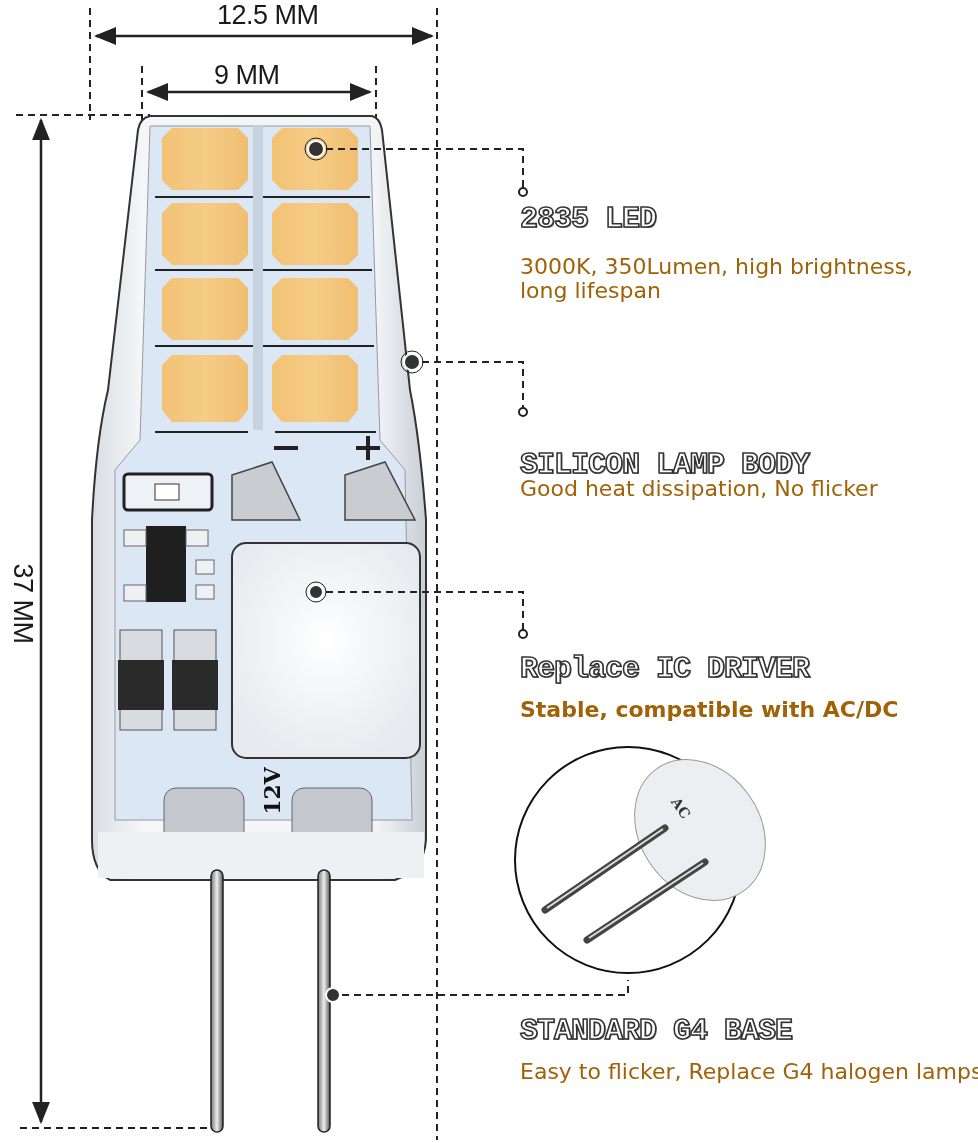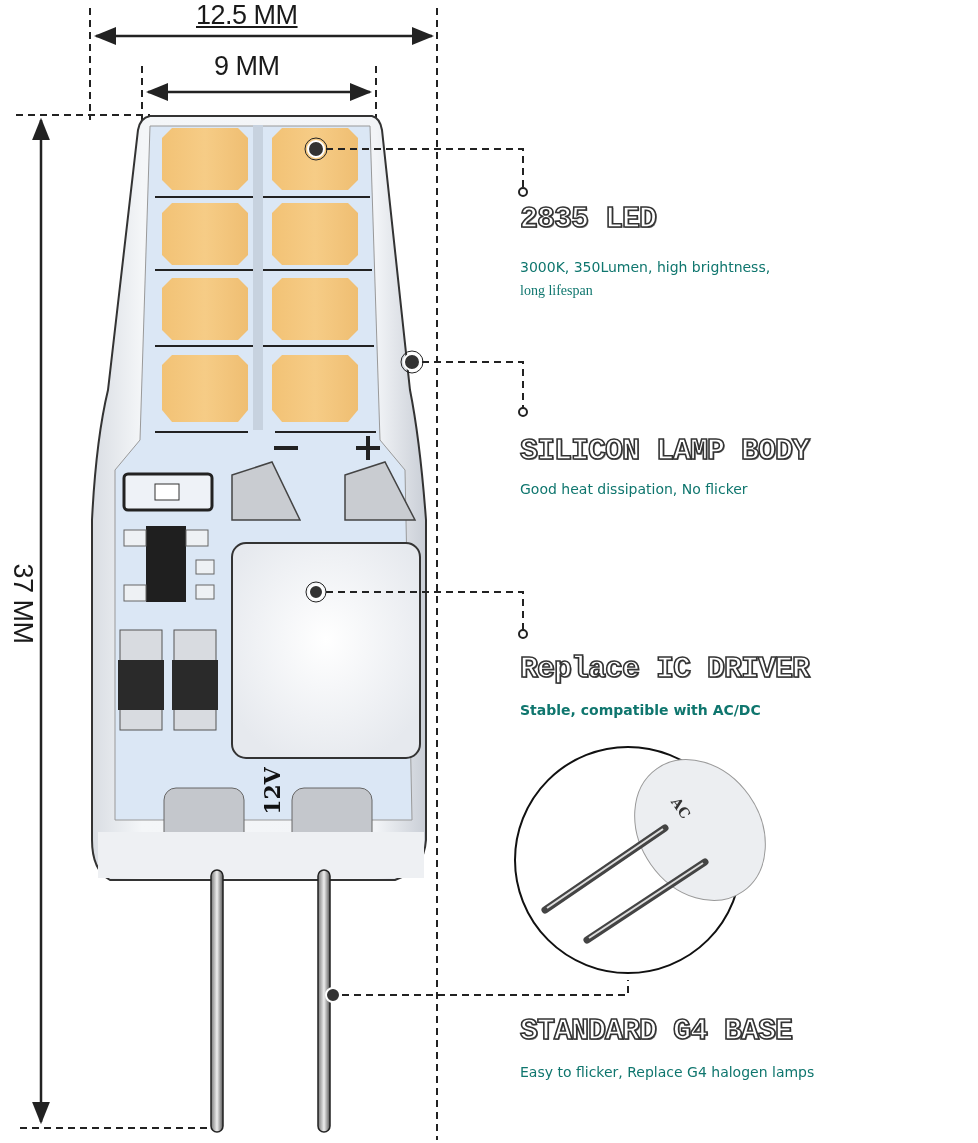--- a/index.html
+++ b/index.html
@@ -1,21 +1,21 @@
 <!DOCTYPE html>
 <html><head>
 <meta charset="utf-8">
 <style>
   html,body{margin:0;padding:0;background:#fff;}
   body{width:978px;height:1143px;position:relative;overflow:hidden;font-family:"DejaVu Sans","Liberation Sans",sans-serif;color:#222;}
   .abs{position:absolute;}
   .dim-text{font-family:"Liberation Sans",sans-serif;font-size:27px;color:#1a1a1a;letter-spacing:-0.5px;}
   .feature-title{position:absolute;left:520px;font-family:Liberation Mono, monospace;font-weight:bold;font-size:30px;color:#fff;letter-spacing:-1px;
     -webkit-text-stroke:1.6px #333;text-shadow:1px 1px 0 #888;white-space:nowrap;}
-  .feature-desc{position:absolute;left:520px;font-family:"DejaVu Sans",sans-serif;font-size:14px;color:#0f766e;line-height:24px;white-space:nowrap;}
+  .feature-desc{position:absolute;left:520px;font-family:"DejaVu Sans",sans-serif;font-size:22px;color:#a16207;line-height:24px;white-space:nowrap;}
   svg{position:absolute;left:0;top:0;}
 </style>
 </head>
 <body>
 
 <svg width="978" height="1143" viewBox="0 0 978 1143">
   <defs>
     <marker id="arr" viewBox="0 0 10 10" refX="9" refY="5" markerWidth="9" markerHeight="9" orient="auto-start-reverse">
       <path d="M0,1 L10,5 L0,9 Z" fill="#222"></path>
     </marker>
@@ -150,35 +150,35 @@
   <g>
     <circle cx="628" cy="860" r="113" fill="#fff" stroke="#111" stroke-width="2"></circle>
     <ellipse cx="700" cy="830" rx="60" ry="75" transform="rotate(-35 700 830)" fill="#eceef1" stroke="#999"></ellipse>
     <line x1="545" y1="910" x2="665" y2="828" stroke="#444" stroke-width="7" stroke-linecap="round"></line>
     <line x1="547" y1="908" x2="663" y2="829" stroke="#ddd" stroke-width="2"></line>
     <line x1="587" y1="940" x2="705" y2="862" stroke="#444" stroke-width="7" stroke-linecap="round"></line>
     <line x1="589" y1="938" x2="703" y2="863" stroke="#ddd" stroke-width="2"></line>
   </g>
 </svg>
 
-<div class="abs dim-text" style="left:196px;top:0px;text-decoration:underline;">12.5 MM</div>
-<div class="abs dim-text" style="left:214px;top:51px;">9 MM</div>
+<div class="abs dim-text" style="left:217px;top:0px;">12.5 MM</div>
+<div class="abs dim-text" style="left:214px;top:60px;">9 MM</div>
 <div class="abs dim-text" style="left:-28px;top:588px;transform:rotate(90deg);transform-origin:center;width:100px;text-align:center;">37 MM</div>
 
 <div class="abs" style="left:248px;top:778px;font-family:'DejaVu Serif',serif;font-weight:bold;font-size:22px;transform:rotate(-90deg);color:#111;">12V</div>
 <div class="abs" style="left:670px;top:800px;font-family:'DejaVu Serif',serif;font-weight:bold;font-size:14px;transform:rotate(55deg);color:#333;">AC</div>
 
 <div>
   <div class="feature-title" style="top:202px;">2835 LED</div>
   <div class="feature-desc" style="top:255px;">3000K, 350Lumen, high brightness,</div>
-  <div class="feature-desc" style="top:279px;font-family:Liberation Serif, serif;">long lifespan</div>
+  <div class="feature-desc" style="top:279px;">long lifespan</div>
 </div>
 
 <div>
-  <div class="feature-title" style="top:434px;">SILICON LAMP BODY</div>
+  <div class="feature-title" style="top:448px;">SILICON LAMP BODY</div>
   <div class="feature-desc" style="top:477px;text-align:right;">Good heat dissipation, No flicker</div>
 </div>
 
 <div>
   <div class="feature-title" style="top:652px;">Replace IC DRIVER</div>
   <div class="feature-desc" style="top:698px;font-weight:bold;">Stable, compatible with AC/DC</div>
 </div>
 
 <div>
   <div class="feature-title" style="top:1014px;">STANDARD G4 BASE</div>

